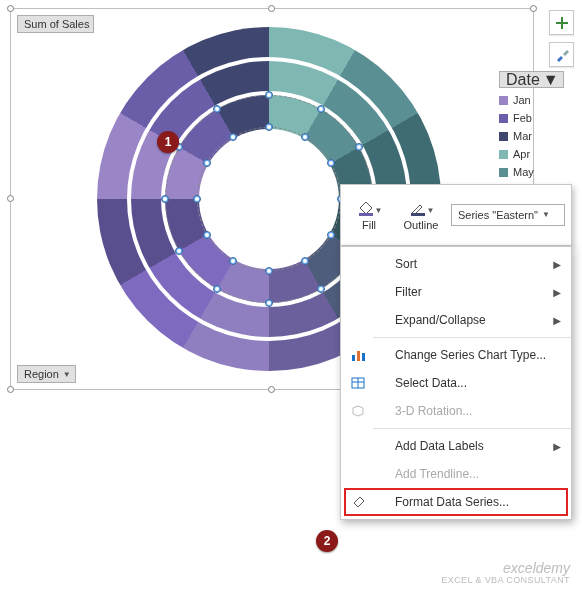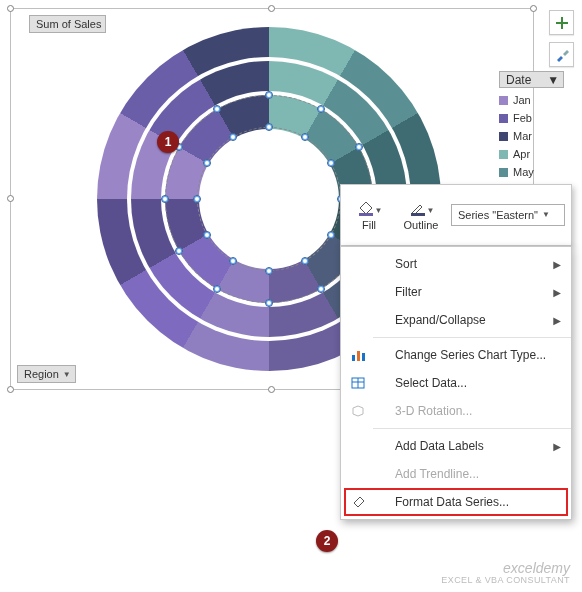--- a/index.html
+++ b/index.html
@@ -96,23 +96,23 @@
     box-shadow: 0 1px 2px rgba(0,0,0,.4);
   }
   
   .legend {
     position: absolute;
     right: -30px; top: 62px;
     width: 64px;
     font-size: 11px;
   }
   .legend-title {
-    display:inline-flex; align-items:center; gap:16px;
+    display:inline-flex; align-items:center; gap:3px;
     border:1px solid #adadad; background:#e1e1e1;
-    padding:1px 4px 1px 6px; height:17px; font-size:12px;
+    padding:1px 4px 1px 6px; height:17px; font-size:16px;
   }
   .legend-item { display:flex; align-items:center; gap:5px; margin-top:6px; }
   .swatch { width:9px; height:9px; }
   
   .side-btn {
     position: absolute;
     right: 8px;
     width: 25px; height: 25px;
     border: 1px solid #c8c8c8;
     background: #fff;
@@ -191,21 +191,21 @@
 <div class="chart-frame">
   <div class="sel-handle sh-tl"></div>
   <div class="sel-handle sh-tm"></div>
   <div class="sel-handle sh-tr"></div>
   <div class="sel-handle sh-ml"></div>
   <div class="sel-handle sh-mr"></div>
   <div class="sel-handle sh-bl"></div>
   <div class="sel-handle sh-bm"></div>
   <div class="sel-handle sh-br"></div>
 
-  <div class="field-btn" style="left:18px; top:6px">
+  <div class="field-btn" style="left:6px; top:6px">
     <span>Sum of Sales</span>
   </div>
   <div class="field-btn" style="left:6px; bottom:6px">
     <span>Region</span>
     <span class="drop">▼</span>
   </div>
 
   <div class="legend">
     <span class="legend-title">
       <span>Date</span>

